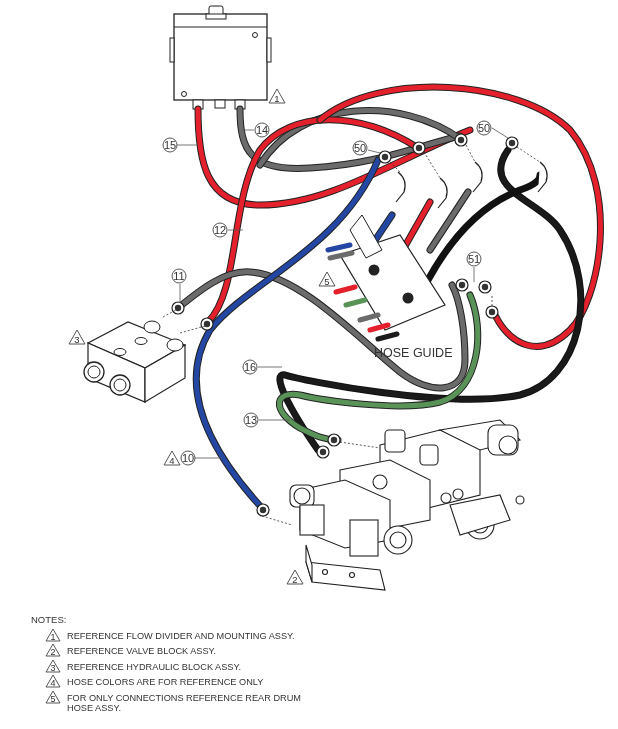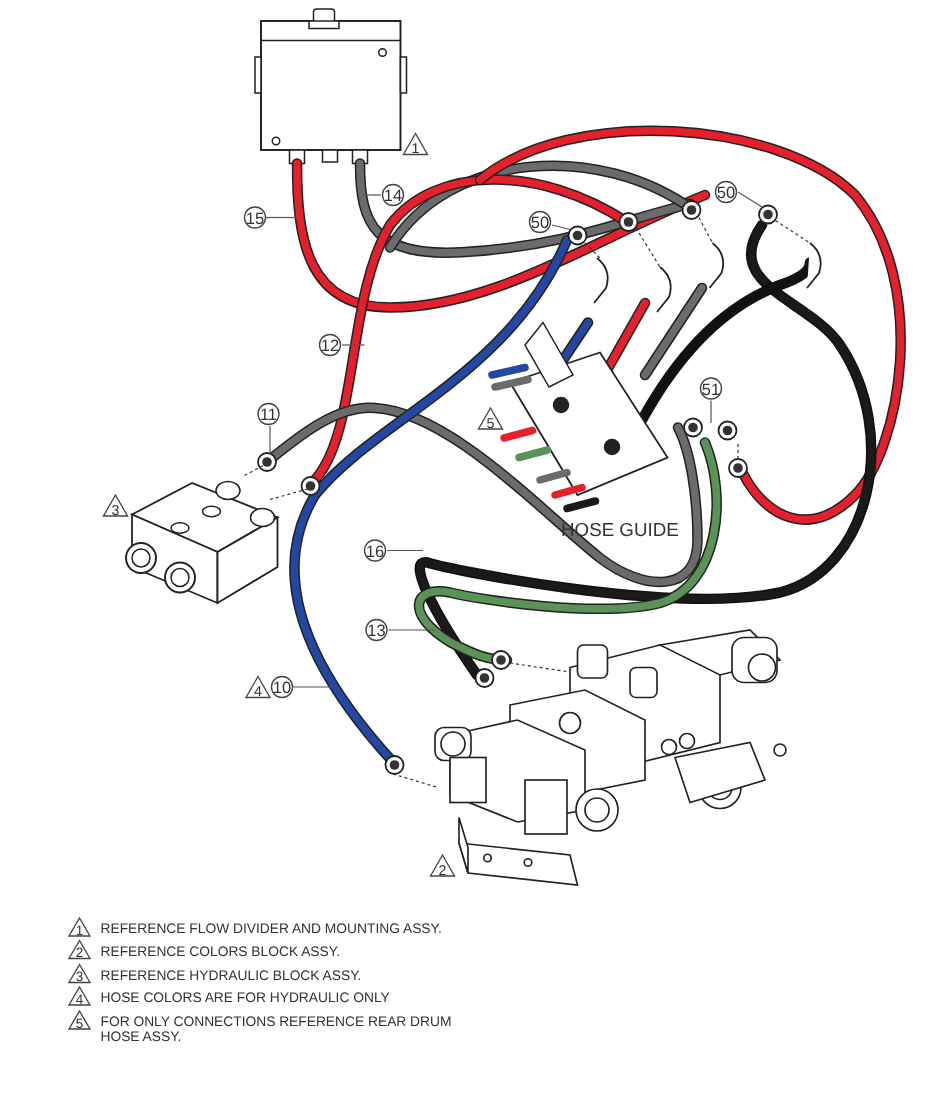--- a/index.html
+++ b/index.html
@@ -239,51 +239,52 @@
     <polygon points="172,451 180,465 164,465" fill="#fff" stroke="#444" stroke-width="0.9"></polygon>
     <text class="tri-text" x="172" y="464" text-anchor="middle">4</text>
   </g>
   <g>
     <polygon points="327,272 335,286 319,286" fill="#fff" stroke="#444" stroke-width="0.9"></polygon>
     <text class="tri-text" x="327" y="285" text-anchor="middle">5</text>
   </g>
 </svg>
 
 <div id="notes">
+  <div class="title">NOTES:</div>
 
   <div class="note">
     <svg width="16" height="14" viewBox="0 0 16 14">
       <polygon points="8,1 15,13 1,13" fill="#fff" stroke="#444" stroke-width="0.9"></polygon>
       <text x="8" y="12" text-anchor="middle" font-size="9" font-family="Liberation Sans, sans-serif" fill="#333">1</text>
     </svg>
     <span class="ntext">REFERENCE FLOW DIVIDER AND MOUNTING ASSY.</span>
   </div>
 
   <div class="note">
     <svg width="16" height="14" viewBox="0 0 16 14">
       <polygon points="8,1 15,13 1,13" fill="#fff" stroke="#444" stroke-width="0.9"></polygon>
       <text x="8" y="12" text-anchor="middle" font-size="9" font-family="Liberation Sans, sans-serif" fill="#333">2</text>
     </svg>
-    <span class="ntext">REFERENCE COLORS BLOCK ASSY.</span>
+    <span class="ntext">REFERENCE VALVE BLOCK ASSY.</span>
   </div>
 
   <div class="note">
     <svg width="16" height="14" viewBox="0 0 16 14">
       <polygon points="8,1 15,13 1,13" fill="#fff" stroke="#444" stroke-width="0.9"></polygon>
       <text x="8" y="12" text-anchor="middle" font-size="9" font-family="Liberation Sans, sans-serif" fill="#333">3</text>
     </svg>
     <span class="ntext">REFERENCE HYDRAULIC BLOCK ASSY.</span>
   </div>
 
   <div class="note">
     <svg width="16" height="14" viewBox="0 0 16 14">
       <polygon points="8,1 15,13 1,13" fill="#fff" stroke="#444" stroke-width="0.9"></polygon>
       <text x="8" y="12" text-anchor="middle" font-size="9" font-family="Liberation Sans, sans-serif" fill="#333">4</text>
     </svg>
-    <span class="ntext">HOSE COLORS ARE FOR HYDRAULIC ONLY</span>
+    <span class="ntext">HOSE COLORS ARE FOR REFERENCE ONLY</span>
   </div>
 
   <div class="note" style="width:235px;">
     <svg width="16" height="14" viewBox="0 0 16 14">
       <polygon points="8,1 15,13 1,13" fill="#fff" stroke="#444" stroke-width="0.9"></polygon>
       <text x="8" y="12" text-anchor="middle" font-size="9" font-family="Liberation Sans, sans-serif" fill="#333">5</text>
     </svg>
     <span class="ntext">FOR ONLY CONNECTIONS REFERENCE REAR DRUM HOSE ASSY.</span>
   </div>
 </div>

